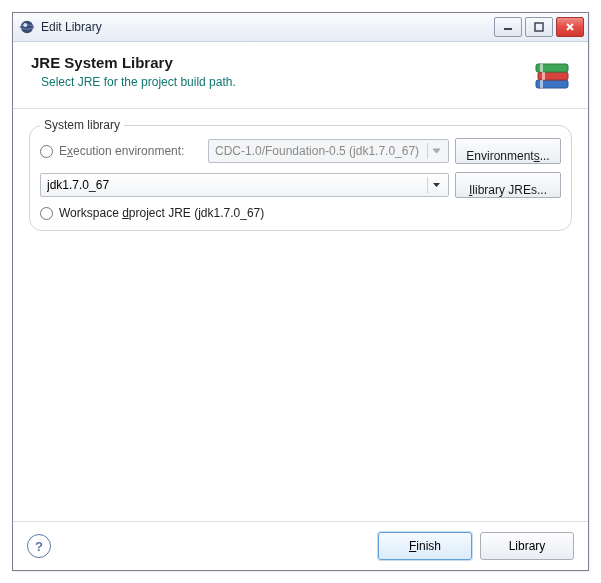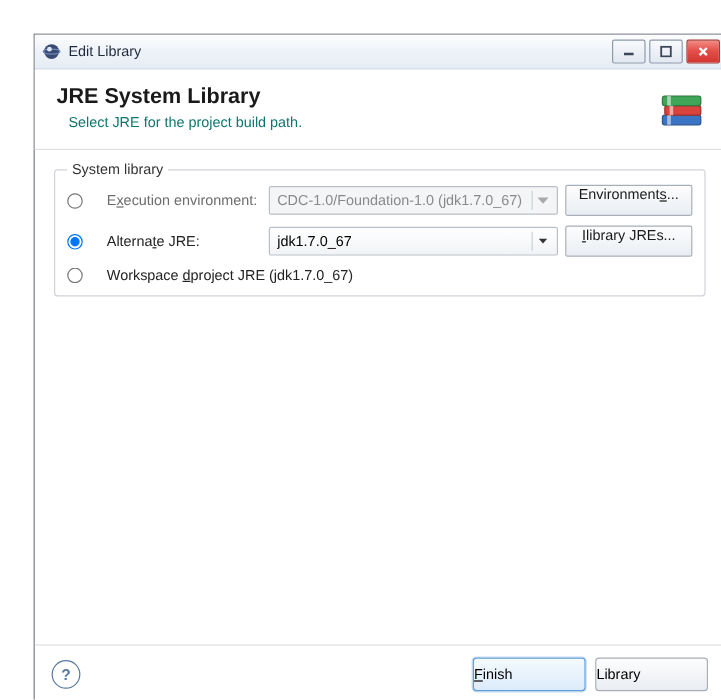--- a/index.html
+++ b/index.html
@@ -1,53 +1,53 @@
 <!DOCTYPE html>
 <html><head>
 <meta charset="utf-8">
 <style>
 html,body{margin:0;padding:0;font-family:"Segoe UI",Tahoma,sans-serif;font-size:12px;background:#fff}
-.outer-frame{width:601px;height:583px;box-sizing:border-box;padding:28px;background:#fff}
+.outer-frame{width:601px;height:583px;box-sizing:border-box;padding:12px;background:#fff}
 .window{width:577px;height:559px;box-sizing:border-box;border:1px solid #7a7f8b;background:#fff;display:flex;flex-direction:column;box-shadow:1px 1px 2px rgba(0,0,0,.08)}
 
 .titlebar{height:28px;background:linear-gradient(#fdfdfe,#eef2f8 50%,#e7edf5);border-bottom:1px solid #c9d2de;display:flex;align-items:center;padding:0 4px 0 6px}
 .tb-icon{width:16px;height:16px;display:flex;align-items:center;justify-content:center;margin-right:6px}
 .tb-title{flex:0 0 auto;color:#1e2b3c}
 .tb-spacer{flex:1}
 .win-btn{width:26px;height:18px;margin-left:3px;border:1px solid #8f9aab;border-radius:2px;display:flex;align-items:center;justify-content:center;background:linear-gradient(#f7f9fc,#e2e8f1);cursor:default}
 .win-btn.close{background:linear-gradient(#f38a85,#e4514a 45%,#d3362f);border-color:#a53832}
 .win-btn.close svg{stroke:#fff}
 
 .header{padding:12px 14px 10px 18px;background:#fff;border-bottom:1px solid #e0e0e0;display:flex;align-items:flex-start}
 .header-text{flex:1}
-.header-title{font-weight:bold;font-size:18px;color:#1a1a1a;margin-bottom:4px}
+.header-title{font-weight:bold;font-size:15px;color:#1a1a1a;margin-bottom:4px}
 .header-sub{color:#0f766e;padding-left:10px}
 .books-icon{width:44px;height:44px;margin-left:8px}
 
 .body{flex:1;padding:16px 16px 0 16px}
-.group{border:1px solid #d0d4da;border-radius:3px;padding:12px 10px 10px 10px;position:relative}
+.group{border:1px solid #d0d4da;border-radius:13px;padding:12px 10px 10px 10px;position:relative}
 .group-legend{position:absolute;top:-8px;left:10px;background:#fff;padding:0 4px;color:#333}
 .row{display:flex;align-items:center;margin-bottom:8px;gap:6px}
 .row:last-child{margin-bottom:0}
-.radio-label{display:flex;align-items:center;gap:20px;width:162px;color:#222}
+.radio-label{display:flex;align-items:center;gap:6px;width:162px;color:#222}
 .radio-label.disabled{color:#6d6d6d}
 .radio-label input{margin:0}
 .mn{text-decoration:underline}
 .combo{flex:1;height:22px;border:1px solid #b8bfc8;border-radius:2px;background:linear-gradient(#fff,#f1f3f6);display:flex;align-items:center;padding:0 4px 0 6px;position:relative}
 .combo.disabled{color:#8a8a8a;background:#f4f5f7}
 .combo-text{flex:1;overflow:hidden;white-space:nowrap;text-overflow:ellipsis}
 .combo-arrow{width:16px;height:16px;display:flex;align-items:center;justify-content:center;border-left:1px solid #cbd2da;margin-left:4px}
 .combo.disabled .combo-arrow svg path{stroke:#a9a9a9;fill:#a9a9a9}
-.side-btn{width:104px;height:24px;border:1px solid #a8afb9;border-radius:2px;background:linear-gradient(#fdfdfe,#e9edf2);color:#1a1a1a;display:flex;align-items:flex-start;justify-content:center;cursor:default}
+.side-btn{width:104px;height:24px;border:1px solid #a8afb9;border-radius:2px;background:linear-gradient(#fdfdfe,#e9edf2);color:#1a1a1a;display:flex;align-items:flex-end;justify-content:center;cursor:default}
 .side-btn-text .mn{text-decoration:underline}
 
 .footer{border-top:1px solid #e0e0e0;padding:10px 14px;display:flex;align-items:center}
 .help{width:22px;height:22px;border:1.5px solid #5879a3;border-radius:50%;display:flex;align-items:center;justify-content:center;color:#5879a3;font-weight:bold;font-size:13px}
 .footer-spacer{flex:1}
-.btn{width:92px;height:26px;border:1px solid #a8afb9;border-radius:3px;background:linear-gradient(#fdfdfe,#e9edf2);display:flex;align-items:center;margin-left:8px;cursor:default}
+.btn{width:92px;height:26px;border:1px solid #a8afb9;border-radius:3px;background:linear-gradient(#fdfdfe,#e9edf2);display:flex;align-items:center;justify-content:center;margin-left:8px;cursor:default}
 .btn.default{border-color:#5f9ed8;box-shadow:0 0 0 1px rgba(95,158,216,.35);background:linear-gradient(#f4faff,#dcebfa)}
 .btn-text .mn{text-decoration:underline}
 </style>
 </head>
 <body>
 <div class="outer-frame">
 <div class="window">
 
 <div class="titlebar">
   <span class="tb-icon">
@@ -97,37 +97,33 @@
 <div class="body">
   <div class="group">
     <span class="group-legend">System library</span>
 
     <div class="row">
       <label class="radio-label disabled">
         <input type="radio" name="syslib" style="">
         <span><span>E</span><span class="mn">x</span><span>ecution environment:</span></span>
       </label>
       <div class="combo disabled">
-        <span class="combo-text">CDC-1.0/Foundation-1.0 (jdk1.7.0_67)</span>
+        <span class="combo-text">CDC-1.0/Foundation-0.5 (jdk1.7.0_67)</span>
         <span class="combo-arrow">
                 <svg width="9" height="9">
                   <path d="M1 2 L4.5 6 L8 2 Z" fill="#555"></path>
                 </svg>
               </span>
       </div>
       <div class="side-btn">
         <span class="side-btn-text"><span>Environment</span><span class="mn">s</span><span>...</span></span>
       </div>
     </div>
 
     <div class="row">
-      <label class="radio-label">
-        <input type="radio" name="syslib" checked="" style="">
-        <span><span>Alterna</span><span class="mn">t</span><span>e JRE:</span></span>
-      </label>
       <div class="combo">
         <span class="combo-text">jdk1.7.0_67</span>
         <span class="combo-arrow">
                 <svg width="9" height="9">
                   <path d="M1 2 L4.5 6 L8 2 Z" fill="#333"></path>
                 </svg>
               </span>
       </div>
       <div class="side-btn">
         <span class="side-btn-text"><span class="mn">I</span><span>library JREs...</span></span>

